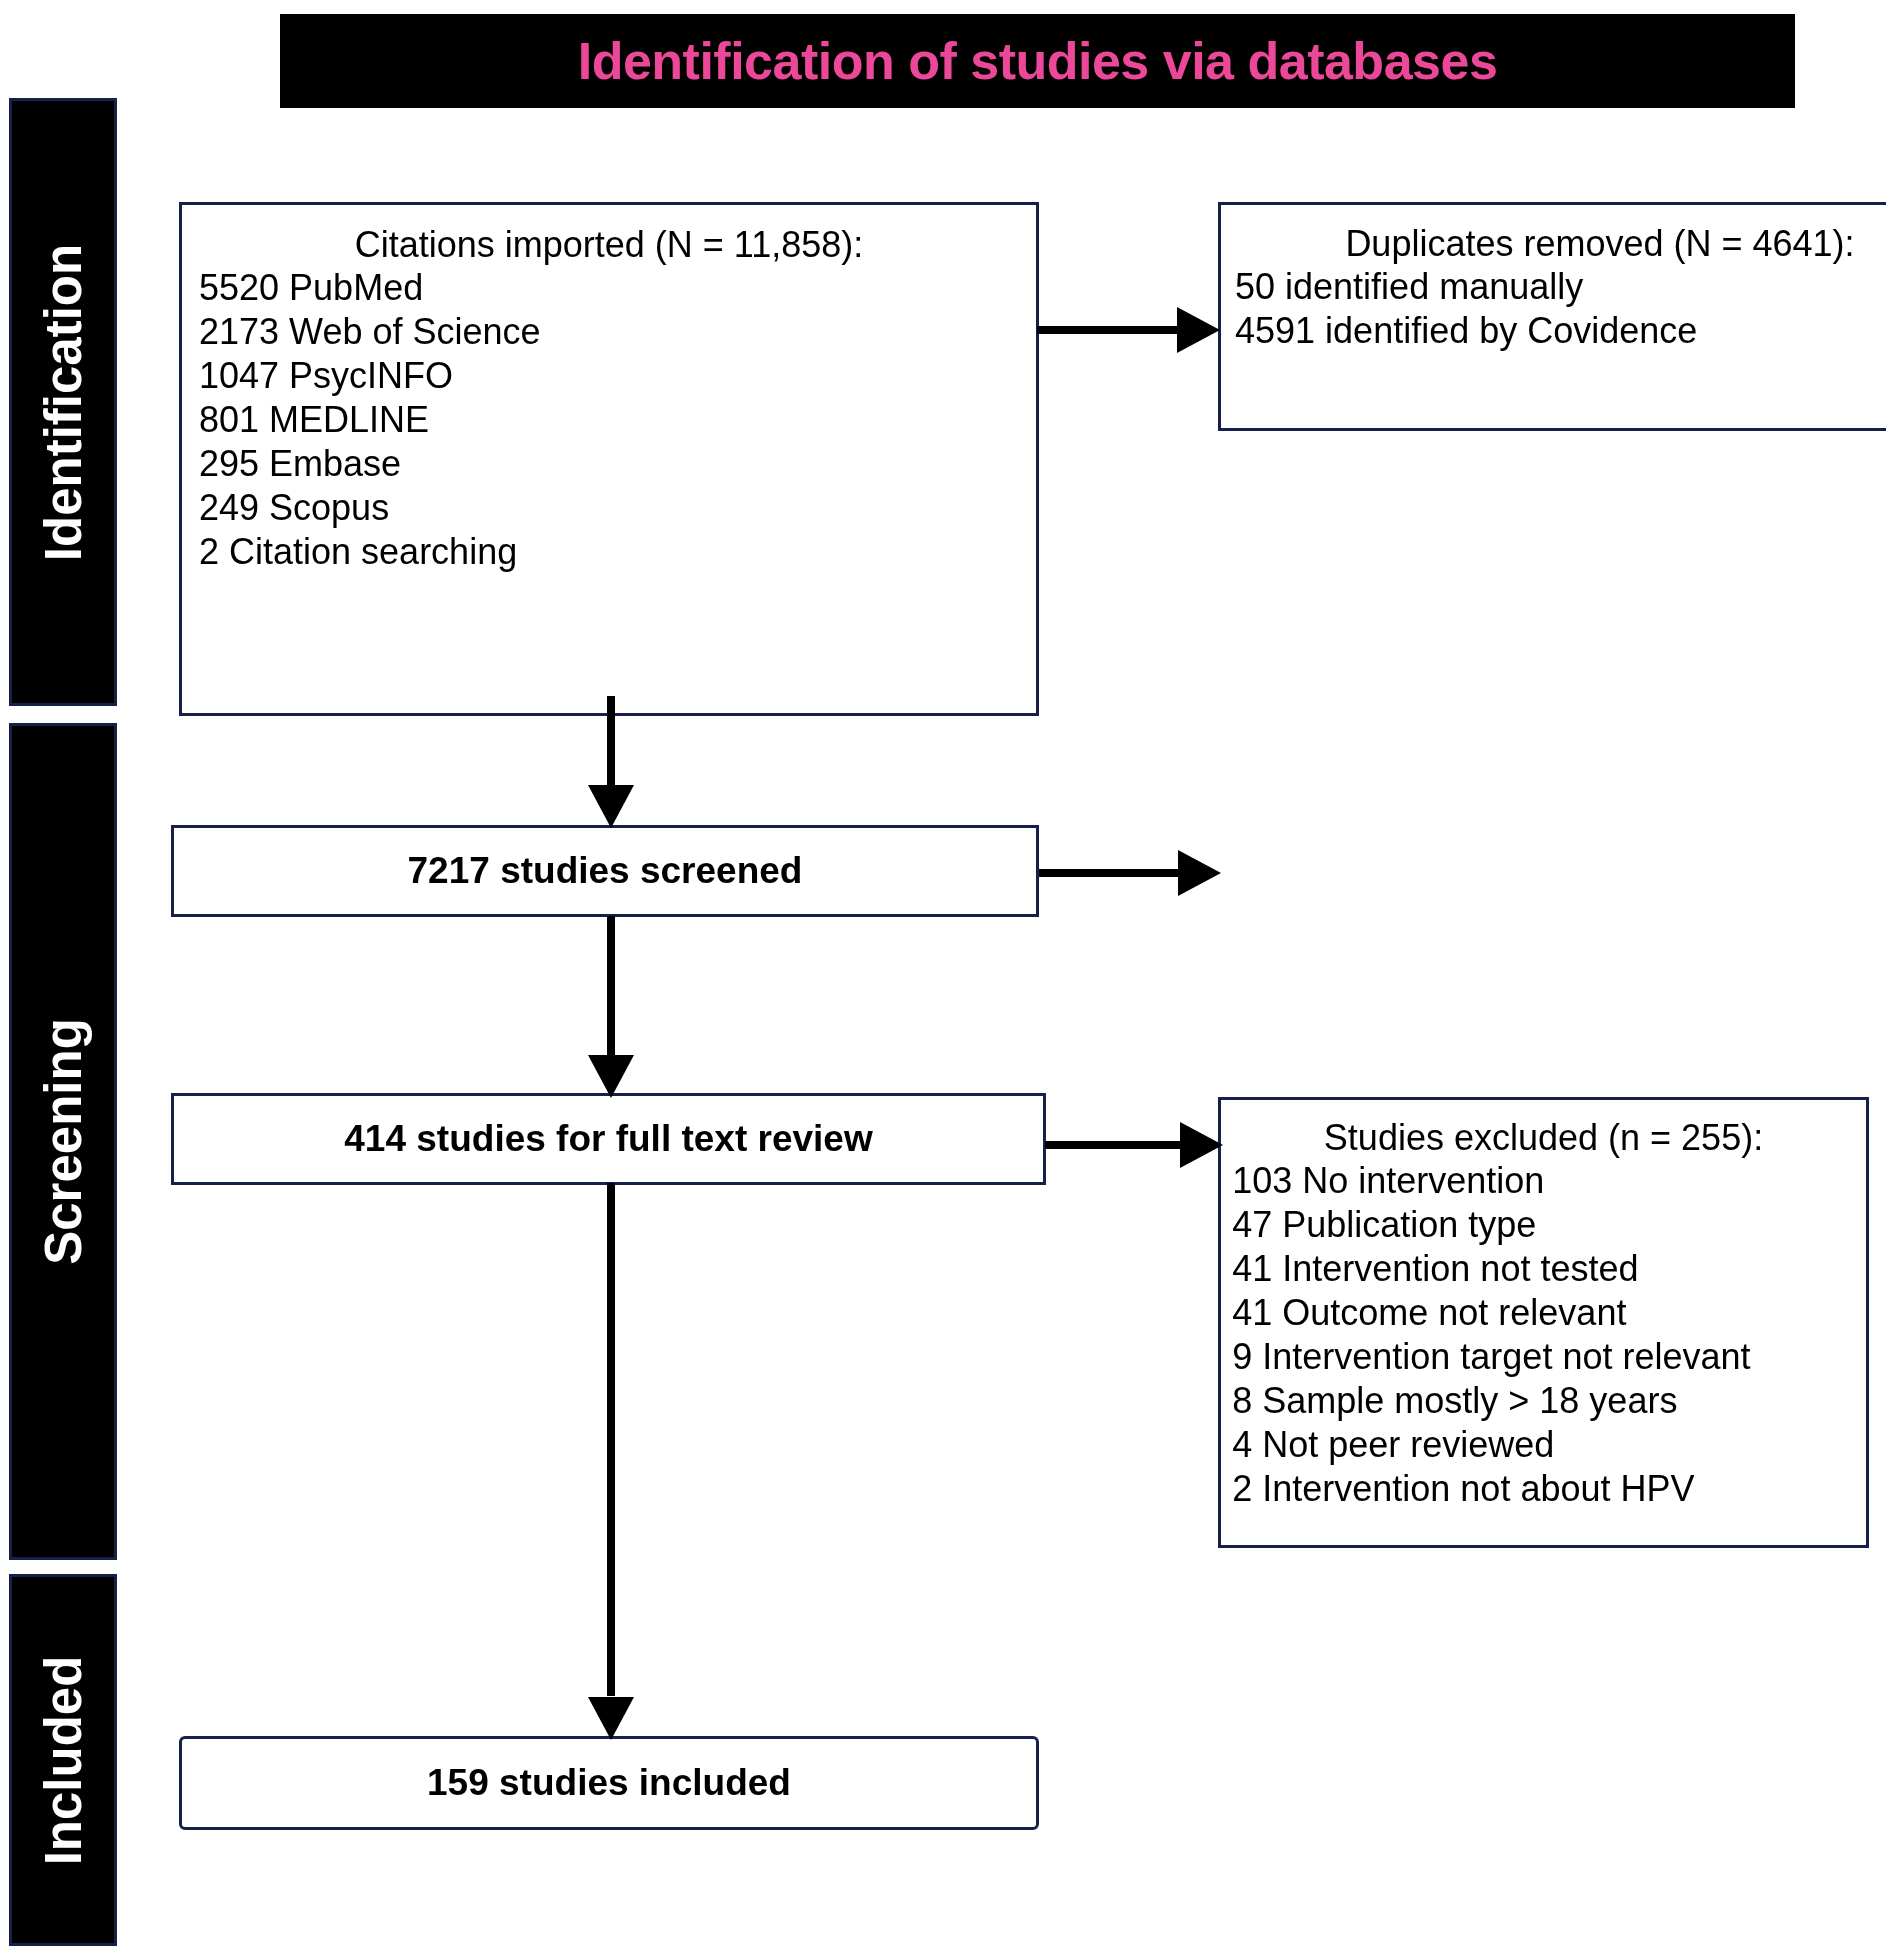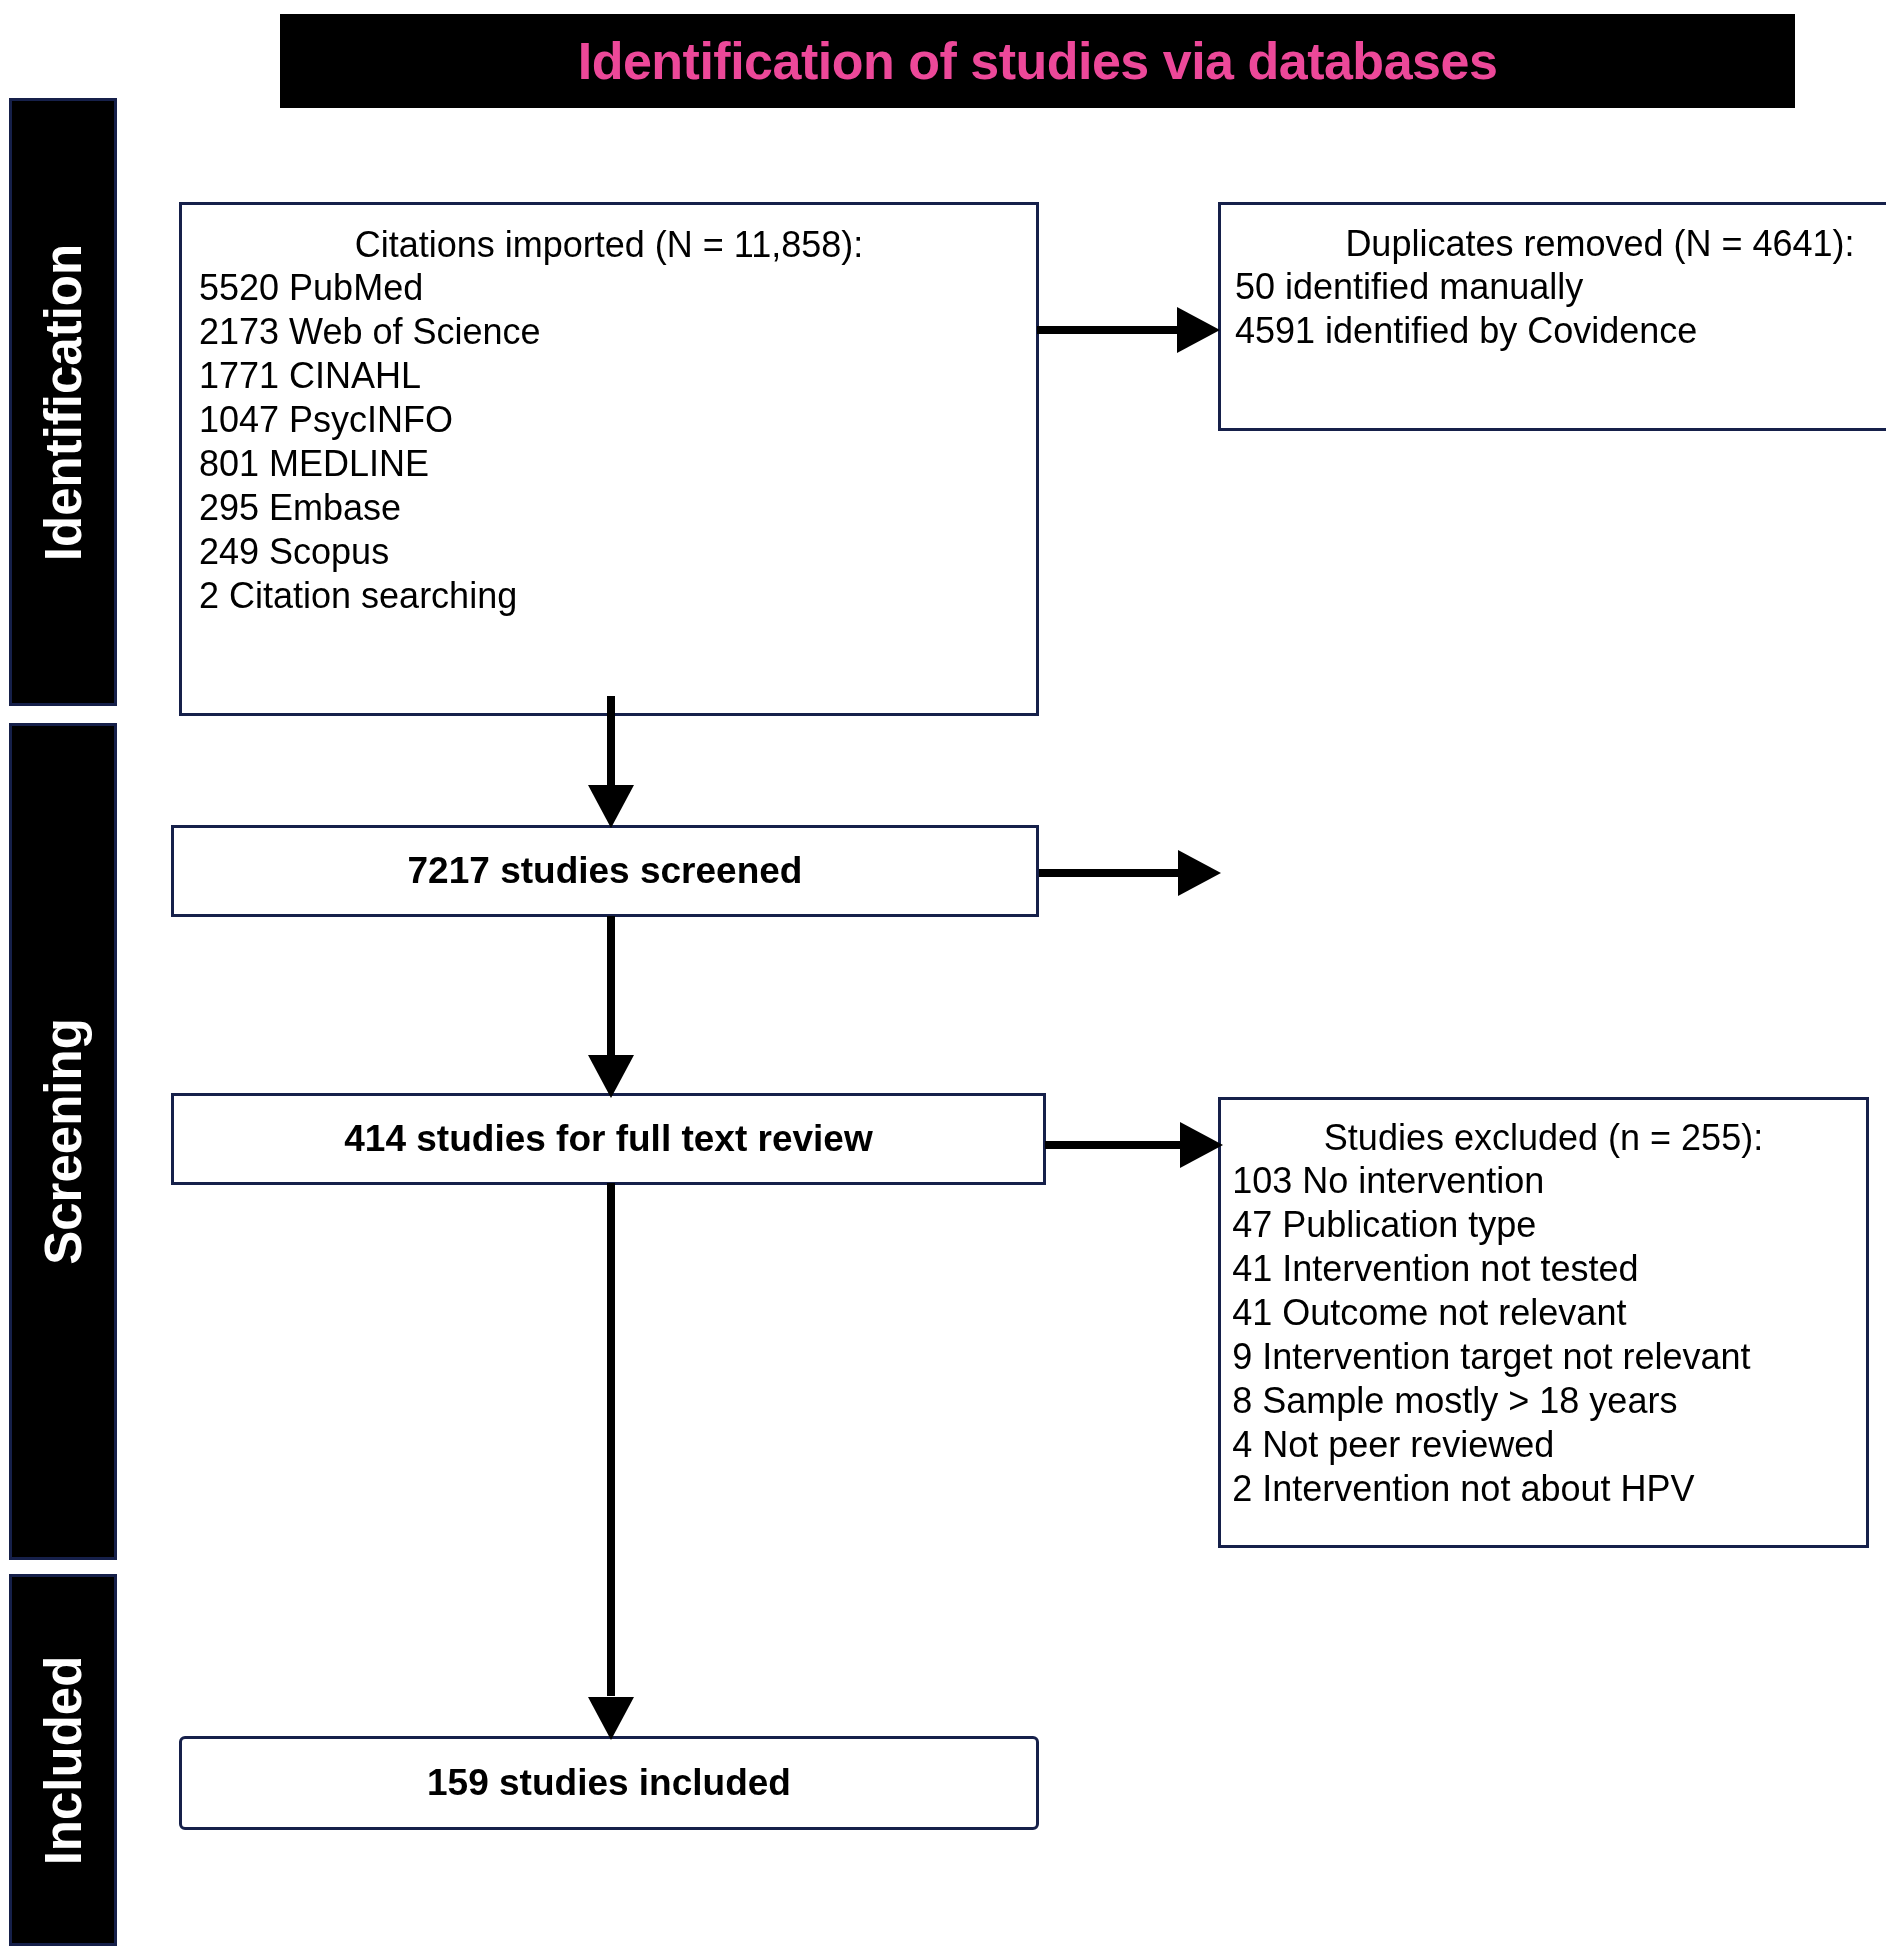--- a/index.html
+++ b/index.html
@@ -210,21 +210,20 @@
     <span class="stage-text">Screening</span>
   </div>
   <div class="stage-bar" id="stage-included">
     <span class="stage-text">Included</span>
   </div>
 
   <div class="flow-box" id="box-citations">
     <div class="box-heading">Citations imported (N = 11,858):</div>
     <div class="box-line">5520 PubMed</div>
     <div class="box-line">2173 Web of Science</div>
-    <div class="box-line">1771 CINAHL</div>
     <div class="box-line">1047 PsycINFO</div>
     <div class="box-line">801 MEDLINE</div>
     <div class="box-line">295 Embase</div>
     <div class="box-line">249 Scopus</div>
     <div class="box-line">2 Citation searching</div>
   </div>
 
   <div class="flow-box" id="box-duplicates">
     <div class="box-heading">Duplicates removed (N = 4641):</div>
     <div class="box-line">50 identified manually</div>

